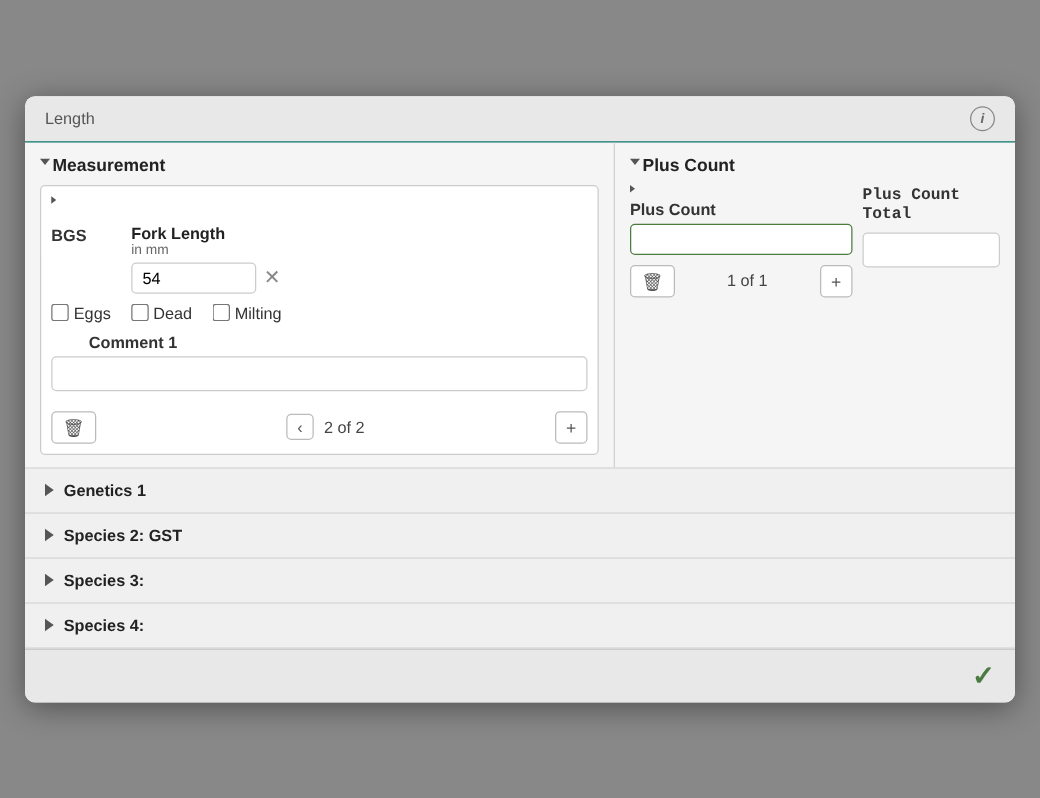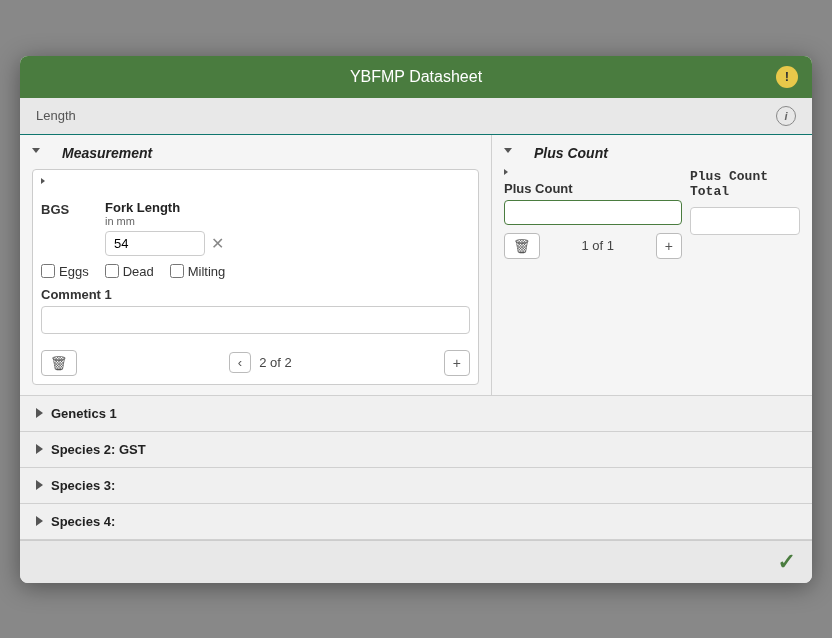--- a/index.html
+++ b/index.html
@@ -75,26 +75,25 @@
     }
     
     .measurement-panel {
       flex: 1;
       border-right: 1px solid #d0d0d0;
       padding: 10px 12px;
     }
     .section-header {
       display: flex;
       align-items: center;
-      gap: 22px;
+      gap: 2px;
       font-weight: 600;
       font-size: 14px;
       color: #222;
       margin-bottom: 8px;
-      font-style: italic;
     }
     .section-header .triangle {
       width: 0; height: 0;
       border-left: 5px solid #555;
       border-top: 4px solid transparent;
       border-bottom: 4px solid transparent;
       cursor: pointer;
     }
     .section-header .triangle.down {
       border-left: none;
@@ -187,20 +186,21 @@
     }
     .checkbox-item input[type=checkbox] {
       width: 14px;
       height: 14px;
     }
     .comment-label {
       font-weight: 600;
       color: #333;
       font-size: 13px;
       margin-bottom: 4px;
+      margin-left: 30px;
     }
     .comment-input {
       width: 100%;
       border: 1px solid #ccc;
       border-radius: 4px;
       padding: 4px 8px;
       font-size: 13px;
       min-height: 28px;
       background: white;
     }
@@ -345,26 +345,20 @@
       color: #4a7c3f;
       font-size: 22px;
       font-weight: bold;
     }
   </style>
 </head>
 <body>
 
 <div class="app-window">
 
-  <div class="title-bar">
-    <span>YBFMP Datasheet</span>
-    <div class="alert-icon">
-      <span>!</span>
-    </div>
-  </div>
 
   <div class="scroll-top-bar">
     <span class="label">Length</span>
     <div class="info-icon">
       <span>i</span>
     </div>
   </div>
 
   <div class="sections-row">
 

